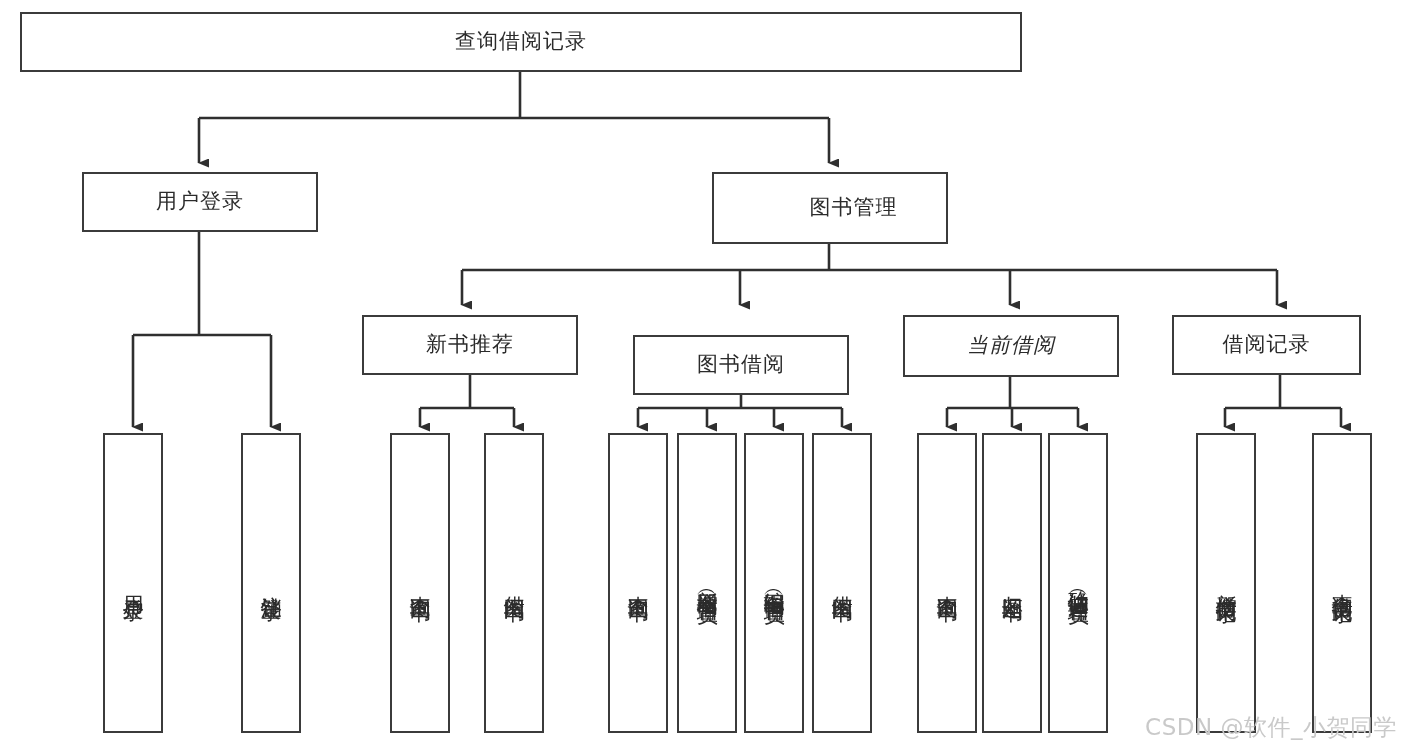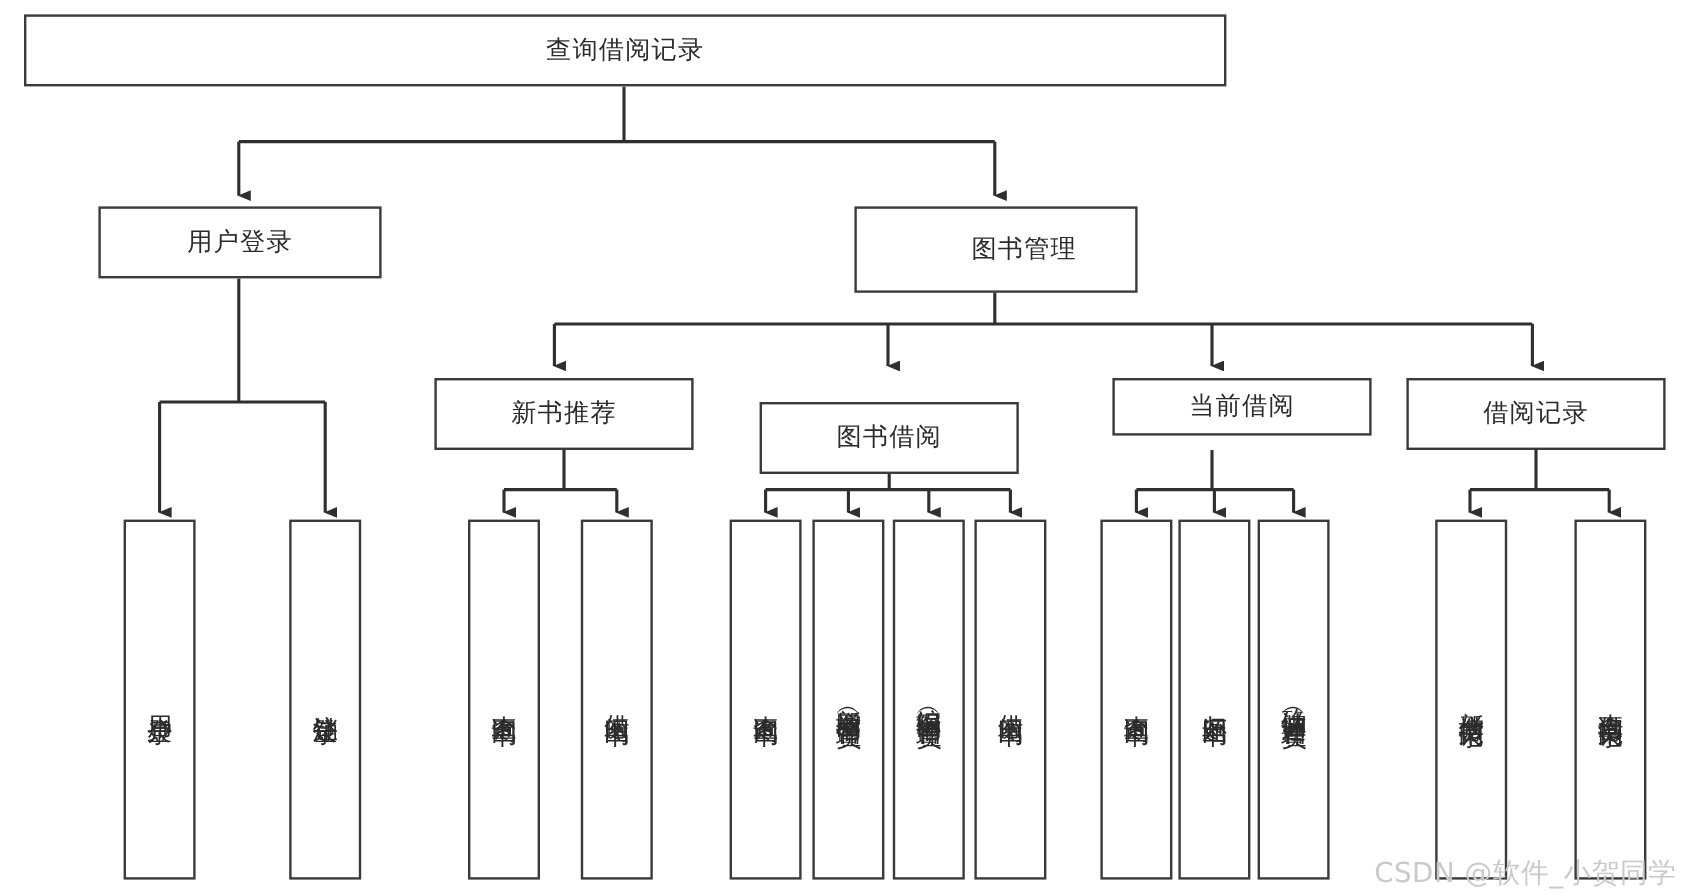--- a/index.html
+++ b/index.html
@@ -128,24 +128,24 @@
   <div class="node horiz" style="left:712px; top:172px; width:236px; height:72px;padding-left:47px;">
     <span>图书管理</span>
   </div>
 
   <div class="node horiz" style="left:362px; top:315px; width:216px; height:60px;">
     <span>新书推荐</span>
   </div>
   <div class="node horiz" style="left:633px; top:315px; width:216px; height:60px;margin-top:20px;">
     <span>图书借阅</span>
   </div>
-  <div class="node horiz" style="left:927px; top:315px; width:216px; height:48px;">
+  <div class="node horiz" style="left:903px; top:315px; width:216px; height:62px;font-style:italic;">
     <span>当前借阅</span>
   </div>
-  <div class="node horiz" style="left:1172px; top:315px; width:216px; height:60px;">
+  <div class="node horiz" style="left:1172px; top:315px; width:189px; height:60px;">
     <span>借阅记录</span>
   </div>
 
   <div class="node vert" style="left:103px; top:433px; width:60px; height:300px;">
     <span class="txt">用户登录</span>
   </div>
   <div class="node vert" style="left:241px; top:433px; width:60px; height:300px;">
     <span class="txt">注销登录</span>
   </div>
 

